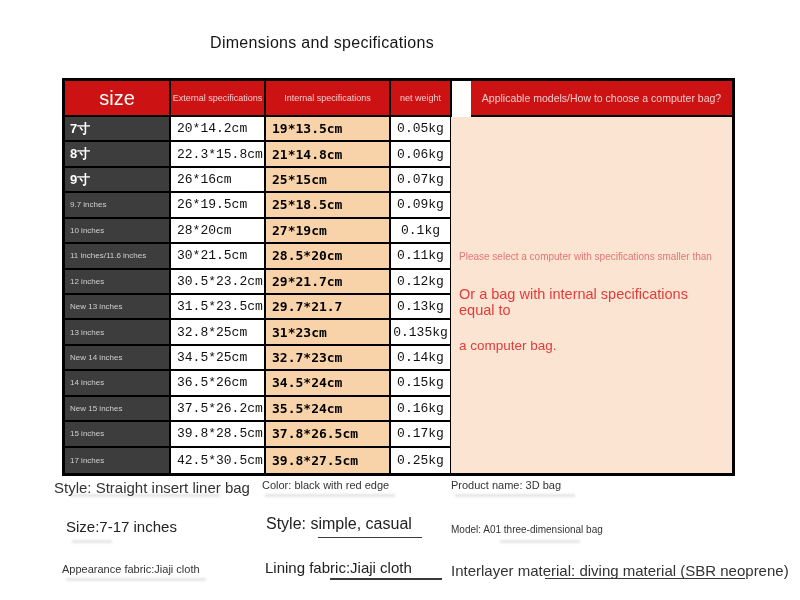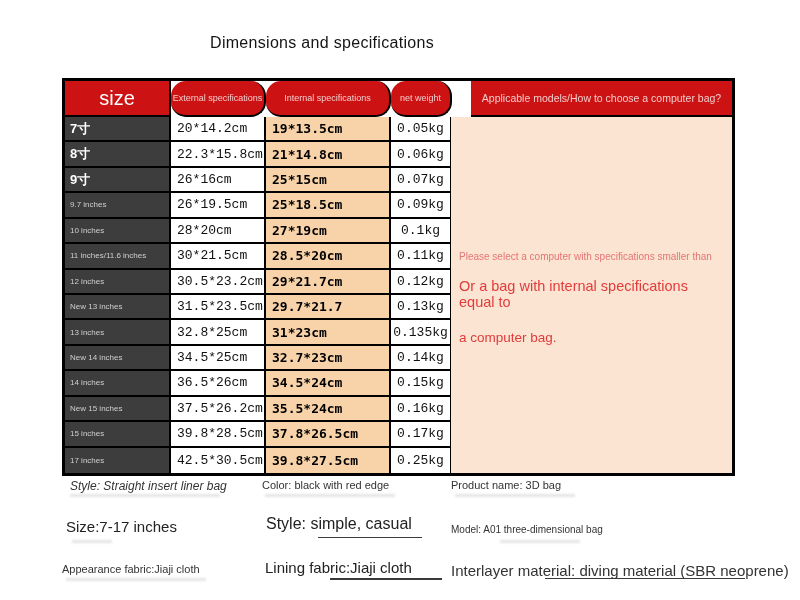--- a/index.html
+++ b/index.html
@@ -29,21 +29,21 @@
     width:386px;display:grid;
     grid-template-columns:106px 95px 125px 61px;
     grid-template-rows:36px repeat(14,1fr);
   }
   .left-grid > div{
     border-right:2px solid #000;border-bottom:2px solid #000;
     display:flex;align-items:center;overflow:hidden;white-space:nowrap;
   }
   .hdr{background:var(--header-red);}
   .hdr-size{justify-content:center;color:#fff;font-size:20px;}
-  .hdr-small{justify-content:center;color:#f2cccc;font-size:9px;border-radius:15px;}
+  .hdr-small{justify-content:center;color:#f2cccc;font-size:9px;}
   .size-cell{
     background:var(--size-col-bg);color:#fff;padding-left:5px;
   }
   .size-big{font-size:13px;font-weight:bold;}
   .size-small{font-size:8px;color:#cfcfcf;font-weight:normal;}
   .external-spec-cell,.net-weight-cell{
     font-family:Liberation Mono, monospace;
     font-size:13px;color:#111;background:#fff;
   }
   .external-spec-cell{padding-left:6px;}
@@ -57,26 +57,26 @@
   
   .right-col{flex:1;display:flex;flex-direction:column;}
   .right-hdr{
     height:36px;background:var(--header-red);border-bottom:2px solid #000;
     display:flex;align-items:center;justify-content:center;
     color:#f2cccc;font-size:10.5px;padding:0 6px;text-align:center;margin-left:20px;
   }
   .right-body{
     flex:1;background:var(--applicable-bg);padding:134px 8px 0 8px;
   }
-  .note-0{font-size:10px;color:var(--note-red-light);margin-bottom:16px;}
+  .note-0{font-size:10px;color:var(--note-red-light);margin-bottom:24px;}
   .note-1{font-size:14.5px;color:var(--note-red);margin-bottom:20px;}
   .note-2{font-size:13.5px;color:var(--note-red);}
   
   .flabel{position:absolute;white-space:nowrap;color:#333;}
-  .f-style      {left:70px; top:479px;font-size:12px;font-style:italic;}
+  .f-style      {left:54px; top:479px;font-size:15px;}
   .f-color      {left:262px;top:479px;font-size:11px;}
   .f-product    {left:451px;top:479px;font-size:11px;}
   .f-sizerange  {left:66px; top:518px;font-size:15px;color:#222;}
   .f-style2     {left:266px;top:515px;font-size:16px;color:#222;}
   .f-model      {left:451px;top:524px;font-size:10px;}
   .f-appearance {left:62px; top:563px;font-size:11px;}
   .f-lining     {left:265px;top:559px;font-size:15px;color:#222;}
   .f-interlayer {left:451px;top:562px;font-size:15px;}
   
   .uline{position:absolute;height:1px;background:#3a3a3a;}

